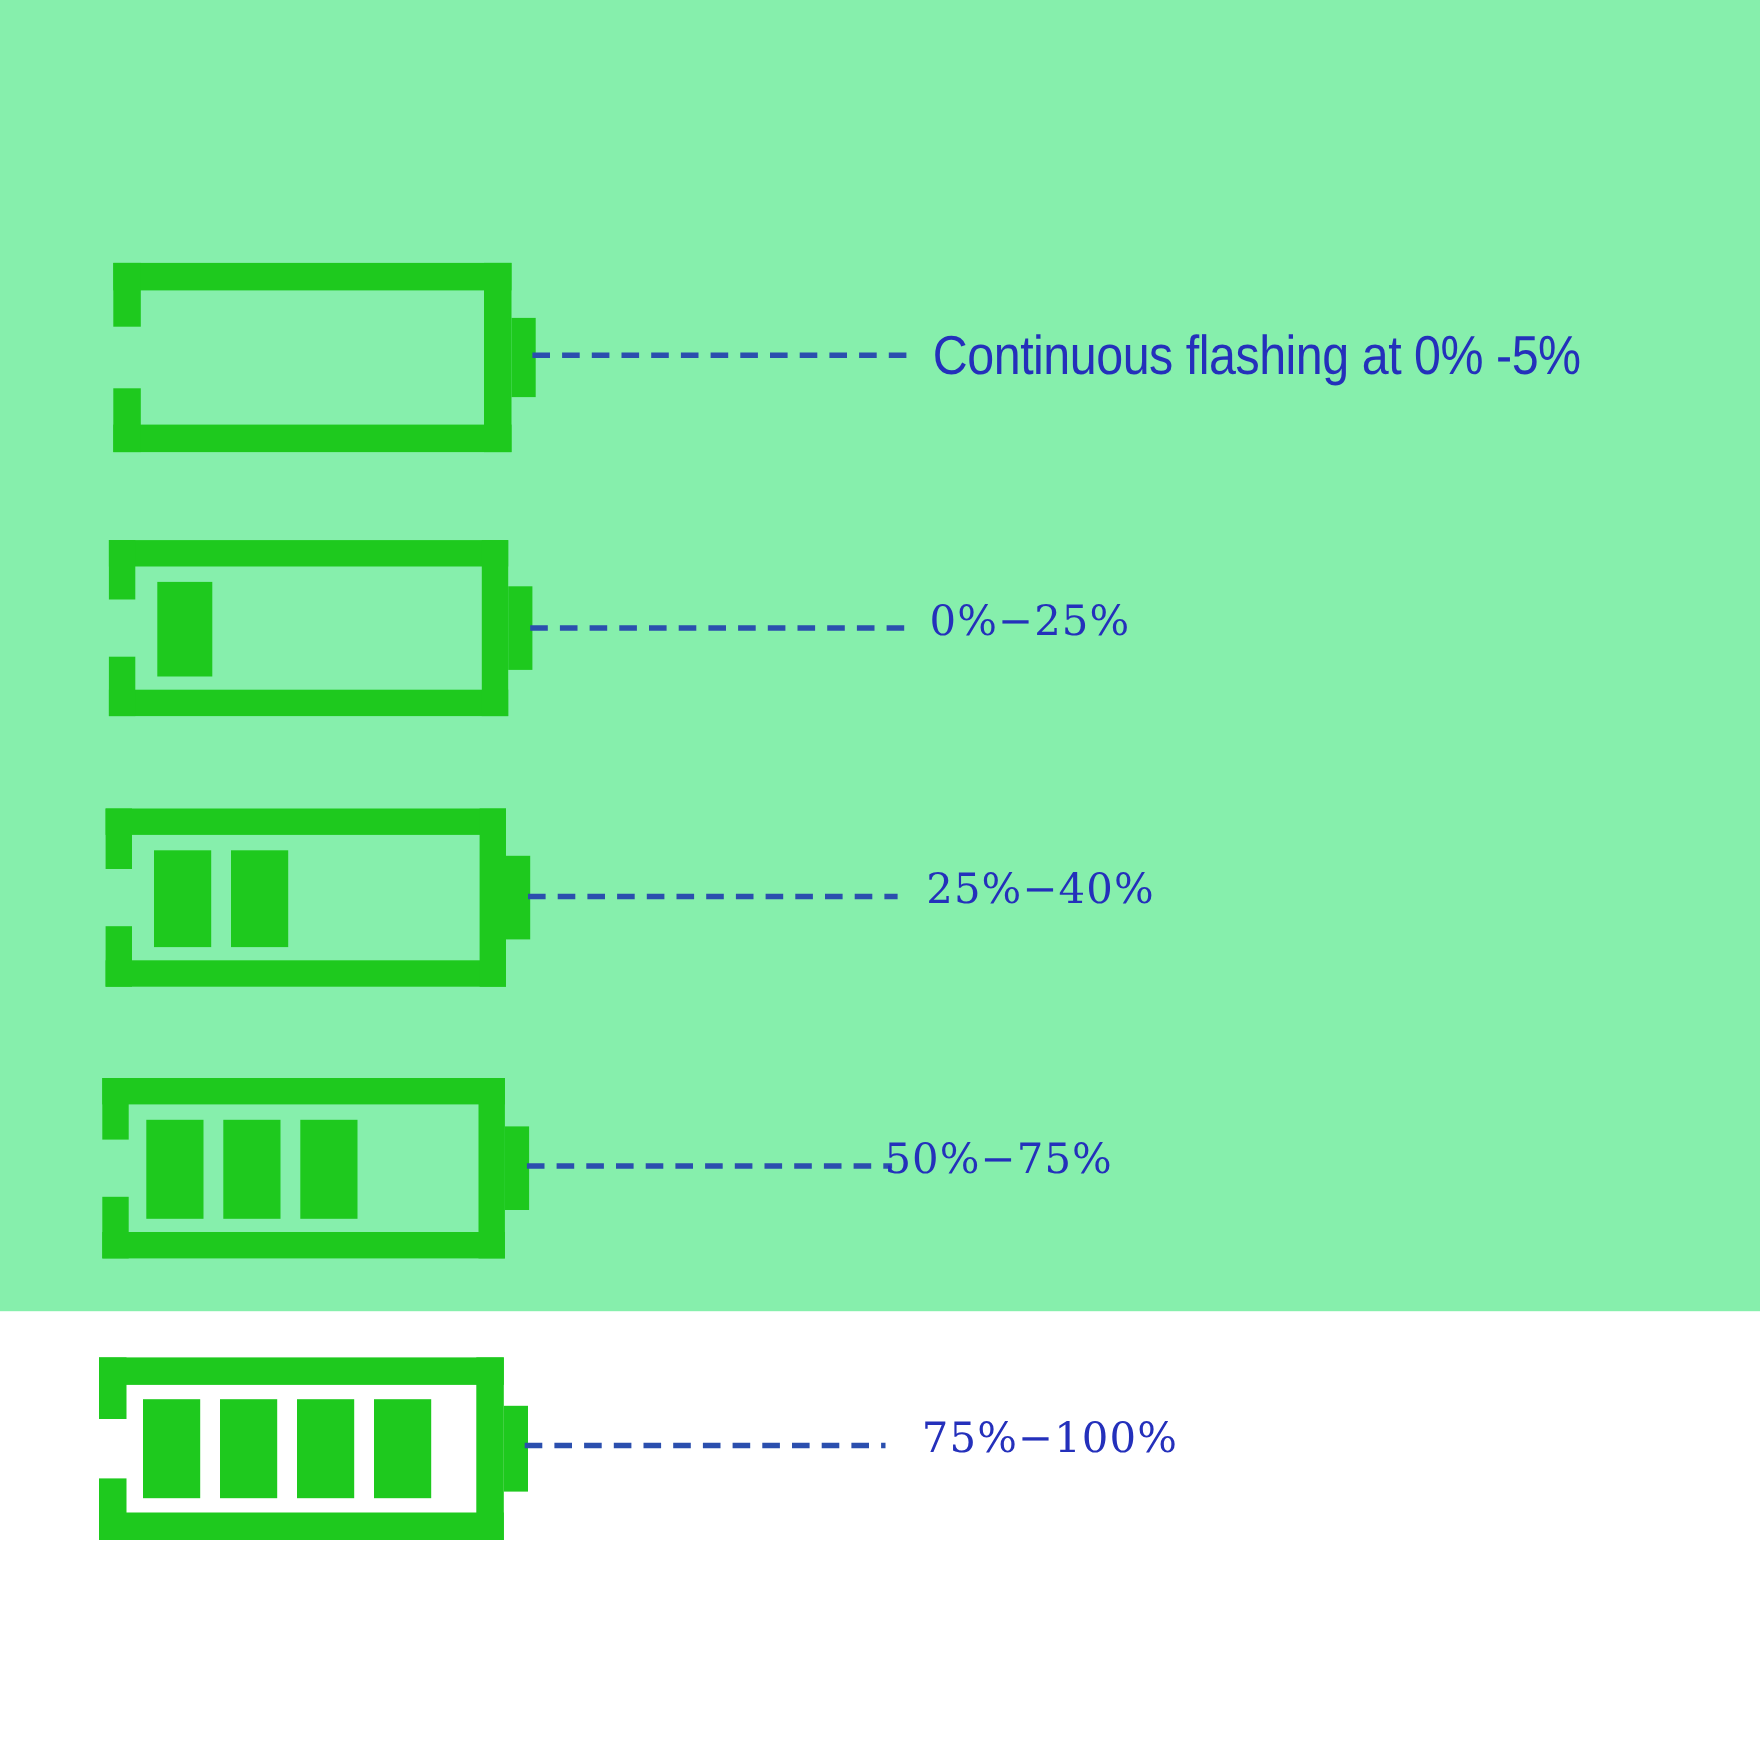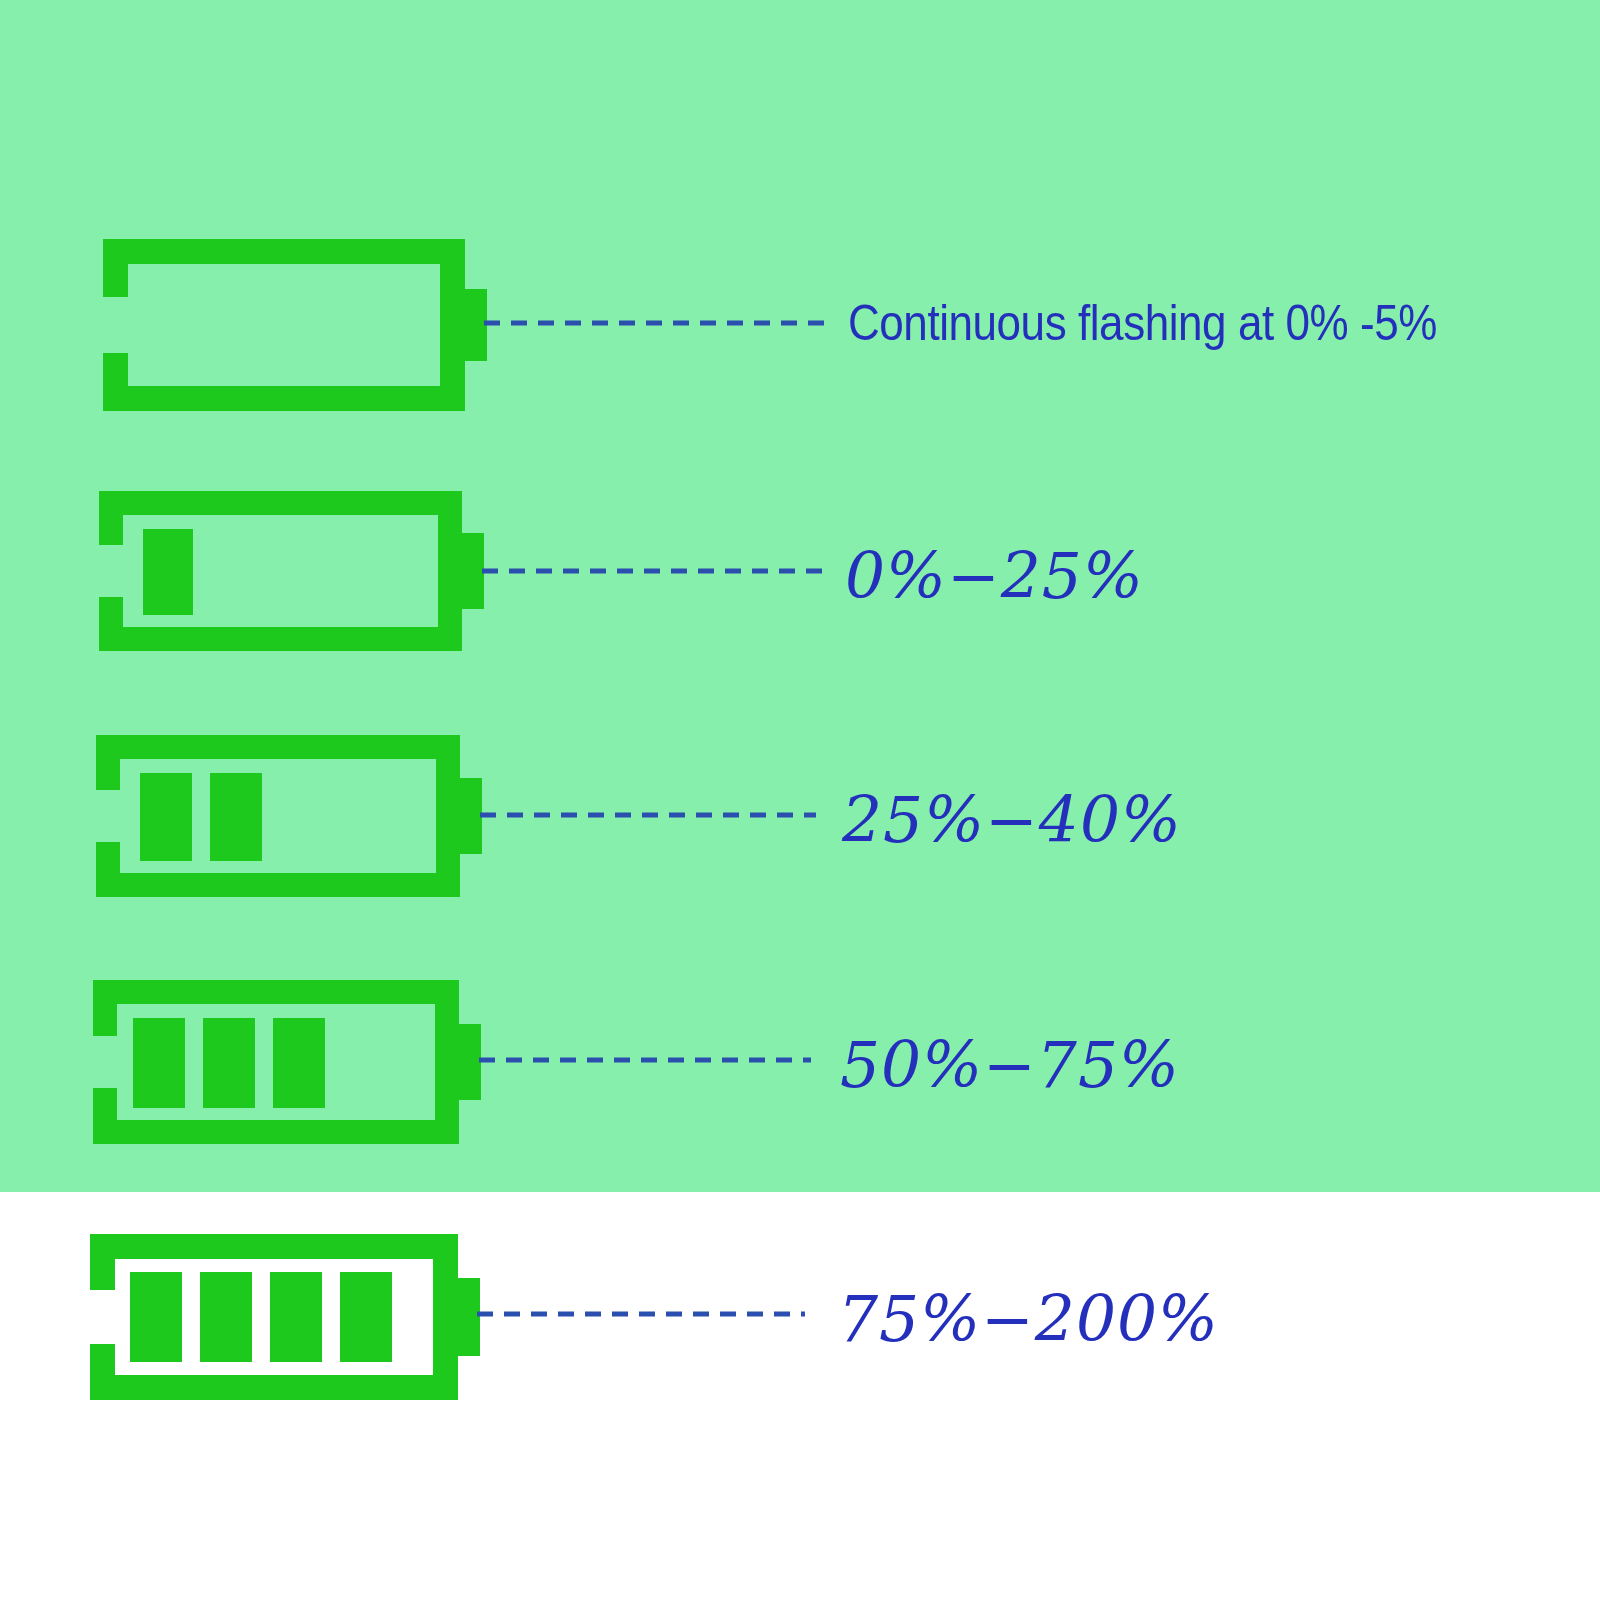--- a/index.html
+++ b/index.html
@@ -60,24 +60,23 @@
   .label-flashing {
     font-family: "Liberation Sans", sans-serif;
     font-size: 50px;
     font-weight: 400;
     letter-spacing: -0.5px;
     transform: scaleX(0.88);
     transform-origin: left center;
   }
   .label-range {
     font-family: "DejaVu Serif", serif;
-    font-size: 63px;
+    font-size: 38px;
     font-weight: 400;
     letter-spacing: 1px;
-    font-style: italic;
   }
 </style>
 </head>
 <body>
 
 <div id="diagram">
 
   <div class="battery-row" style="left:103px; top:239px;">
     <div class="battery">
       <svg width="380" height="172" viewBox="0 0 380 172" aria-hidden="true">
@@ -173,21 +172,21 @@
           <rect x="180" y="38" width="52" height="90"></rect>
         </g>
       </svg>
     </div>
   </div>
   <div class="leader" style="left:479px; top:1057px; width:332px;">
     <svg width="332" height="6" viewBox="0 0 332 6" aria-hidden="true">
       <line x1="0" y1="3" x2="332" y2="3" stroke="#2b4fae" stroke-width="5" stroke-dasharray="16 11"></line>
     </svg>
   </div>
-  <div class="label label-range" style="left:840px; top:1034px;">50%−75%</div>
+  <div class="label label-range" style="left:804px; top:1034px;">50%−75%</div>
 
   <div class="battery-row" style="left:90px; top:1234px;">
     <div class="battery">
       <svg width="390" height="166" viewBox="0 0 390 166" aria-hidden="true">
         <g fill="#1ec91e">
           <rect x="0" y="0" width="368" height="25"></rect>
           <rect x="0" y="141" width="368" height="25"></rect>
           <rect x="343" y="0" width="25" height="166"></rect>
           <rect x="0" y="0" width="25" height="56"></rect>
           <rect x="0" y="110" width="25" height="56"></rect>
@@ -200,15 +199,15 @@
           <rect x="250" y="38" width="52" height="90"></rect>
         </g>
       </svg>
     </div>
   </div>
   <div class="leader" style="left:477px; top:1311px; width:328px;">
     <svg width="328" height="6" viewBox="0 0 328 6" aria-hidden="true">
       <line x1="0" y1="3" x2="328" y2="3" stroke="#2b4fae" stroke-width="5" stroke-dasharray="16 11"></line>
     </svg>
   </div>
-  <div class="label label-range" style="left:838px; top:1288px;">75%−200%</div>
+  <div class="label label-range" style="left:838px; top:1288px;">75%−100%</div>
 
 </div>
 
 </body></html>

